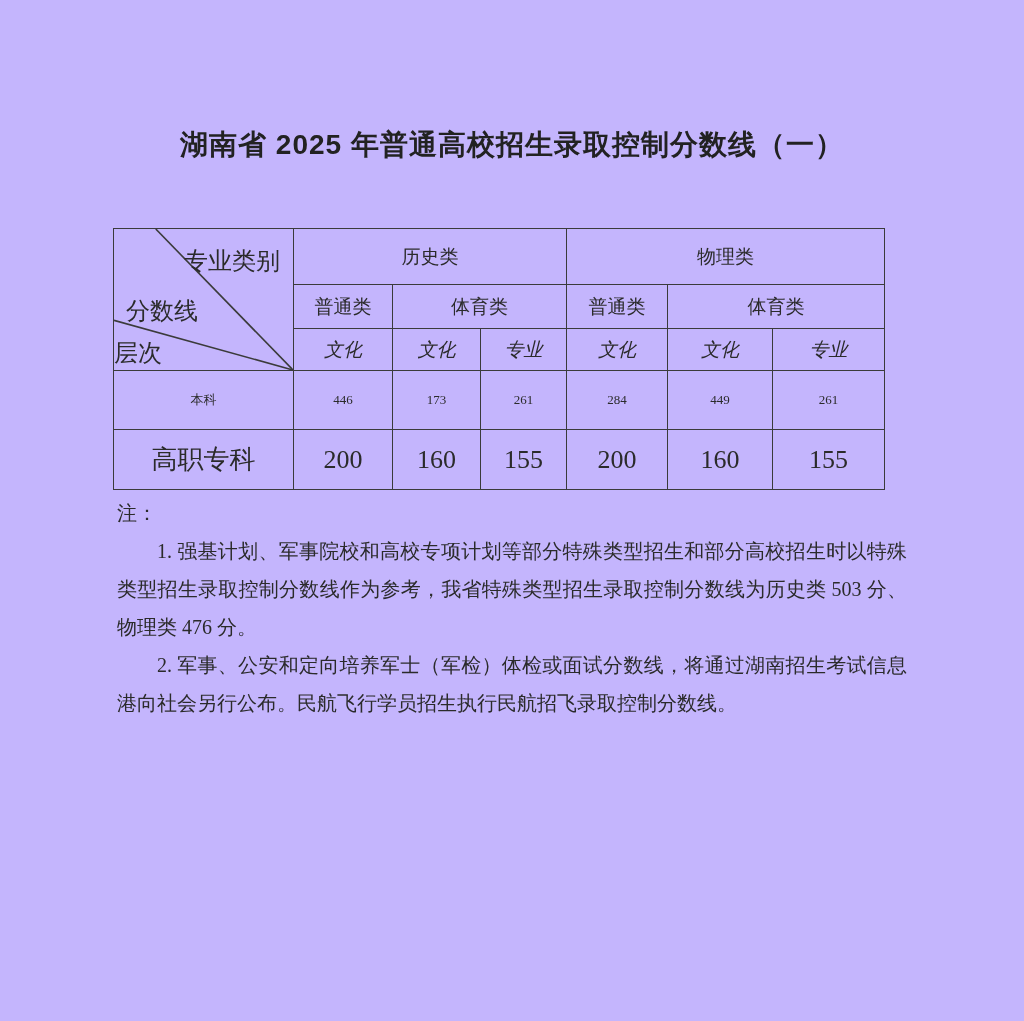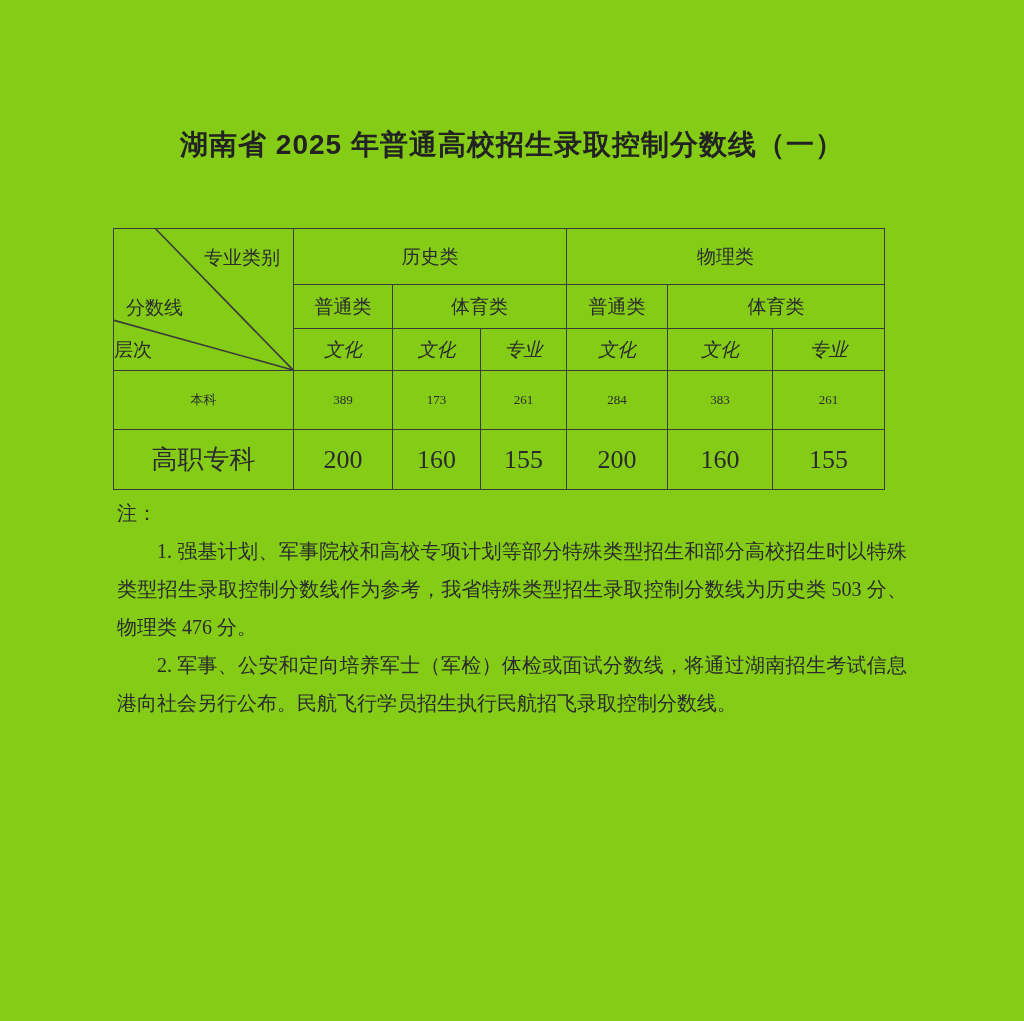--- a/index.html
+++ b/index.html
@@ -1,20 +1,20 @@
 <!DOCTYPE html>
 <html><head>
 <meta charset="utf-8">
 <style>
   html, body { margin: 0; padding: 0; background: #ffffff; }
   .page {
     position: relative;
     width: 1024px;
     height: 1021px;
-    background: #84cc16;
+    background: #c4b5fd;
     font-family: "Liberation Serif", "DejaVu Serif", serif;
     color: #2b2b2b;
     overflow: hidden;
   }
   .doc-title {
     position: absolute;
     top: 126px;
     left: 0;
     width: 100%;
     margin: 0;
@@ -47,21 +47,21 @@
   tr.drow2 td { height: 59px; font-size: 26px; }
   td.corner-cell {
     position: relative;
     padding: 0;
   }
   td.corner-cell svg {
     position: absolute;
     left: 0; top: 0;
     width: 100%; height: 100%;
   }
-  .corner-label { position: absolute; font-size: 19px; white-space: nowrap; }
+  .corner-label { position: absolute; font-size: 24px; white-space: nowrap; }
   .corner-major { top: 16px; right: 13px; }
   .corner-score { top: 66px; left: 12px; font-family: Liberation Mono, monospace; }
   .corner-level { top: 108px; left: 0; }
   .notes {
     position: absolute;
     left: 117px;
     top: 494px;
     width: 790px;
     font-size: 20px;
     line-height: 38px;
@@ -111,25 +111,25 @@
       <tr class="hrow3">
         <td>文化</td>
         <td>文化</td>
         <td>专业</td>
         <td>文化</td>
         <td>文化</td>
         <td>专业</td>
       </tr>
       <tr class="drow1">
         <td>本科</td>
-        <td>389</td>
+        <td>446</td>
         <td>173</td>
         <td>261</td>
         <td>284</td>
-        <td>383</td>
+        <td>449</td>
         <td>261</td>
       </tr>
       <tr class="drow2">
         <td>高职专科</td>
         <td>200</td>
         <td>160</td>
         <td>155</td>
         <td>200</td>
         <td>160</td>
         <td>155</td>

